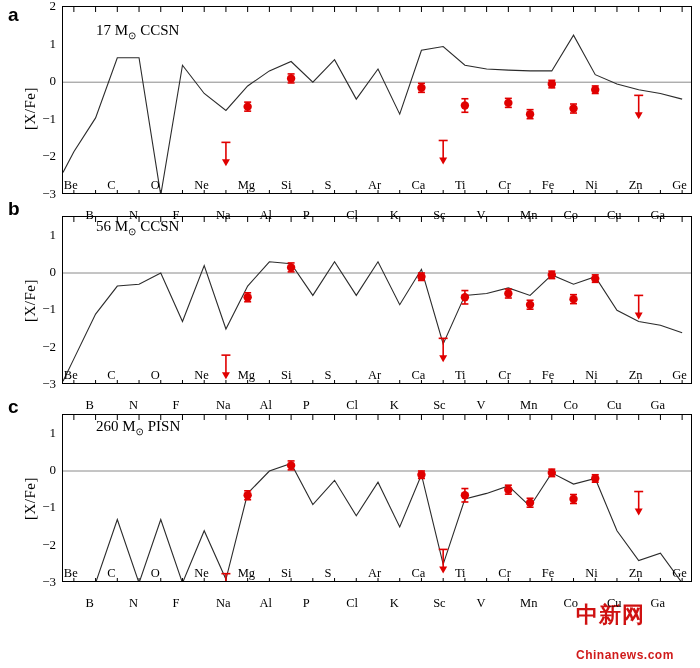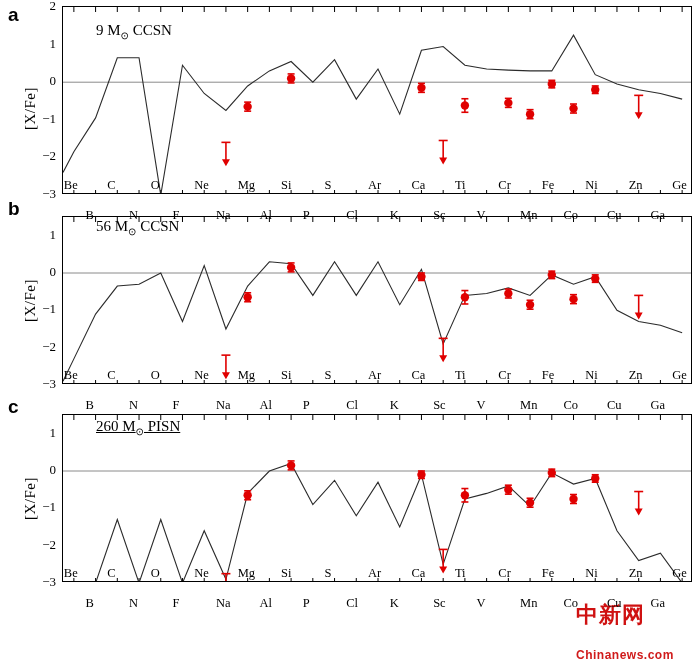--- a/index.html
+++ b/index.html
@@ -436,23 +436,23 @@
     <div class="ytick" style="left: 30px; top: 226.667px;">1</div>
     <div class="ytick" style="left: 30px; top: 264px;">0</div>
     <div class="ytick" style="left: 30px; top: 301.333px;">−1</div>
     <div class="ytick" style="left: 30px; top: 338.667px;">−2</div>
     <div class="ytick" style="left: 30px; top: 376px;">−3</div>
     <div class="ytick" style="left: 30px; top: 424.667px;">1</div>
     <div class="ytick" style="left: 30px; top: 462px;">0</div>
     <div class="ytick" style="left: 30px; top: 499.333px;">−1</div>
     <div class="ytick" style="left: 30px; top: 536.667px;">−2</div>
     <div class="ytick" style="left: 30px; top: 574px;">−3</div>
-    <div class="annot" style="left: 96px; top: 22px;"><span>9 M</span><sub>⊙</sub><span> CCSN</span></div>
+    <div class="annot" style="left: 96px; top: 22px;"><span>17 M</span><sub>⊙</sub><span> CCSN</span></div>
     <div class="annot" style="left: 96px; top: 218px;"><span>56 M</span><sub>⊙</sub><span> CCSN</span></div>
-    <div class="annot" style="left: 96px; top: 418px; text-decoration: underline;"><span>260 M</span><sub>⊙</sub><span> PISN</span></div>
+    <div class="annot" style="left: 96px; top: 418px;"><span>260 M</span><sub>⊙</sub><span> PISN</span></div>
     <div class="elem-top" style="left: 63.8621px; top: 178px;">Be</div>
     <div class="elem-top" style="left: 107.31px; top: 178px;">C</div>
     <div class="elem-top" style="left: 150.759px; top: 178px;">O</div>
     <div class="elem-top" style="left: 194.207px; top: 178px;">Ne</div>
     <div class="elem-top" style="left: 237.655px; top: 178px;">Mg</div>
     <div class="elem-top" style="left: 281.103px; top: 178px;">Si</div>
     <div class="elem-top" style="left: 324.552px; top: 178px;">S</div>
     <div class="elem-top" style="left: 368px; top: 178px;">Ar</div>
     <div class="elem-top" style="left: 411.448px; top: 178px;">Ca</div>
     <div class="elem-top" style="left: 454.897px; top: 178px;">Ti</div>

